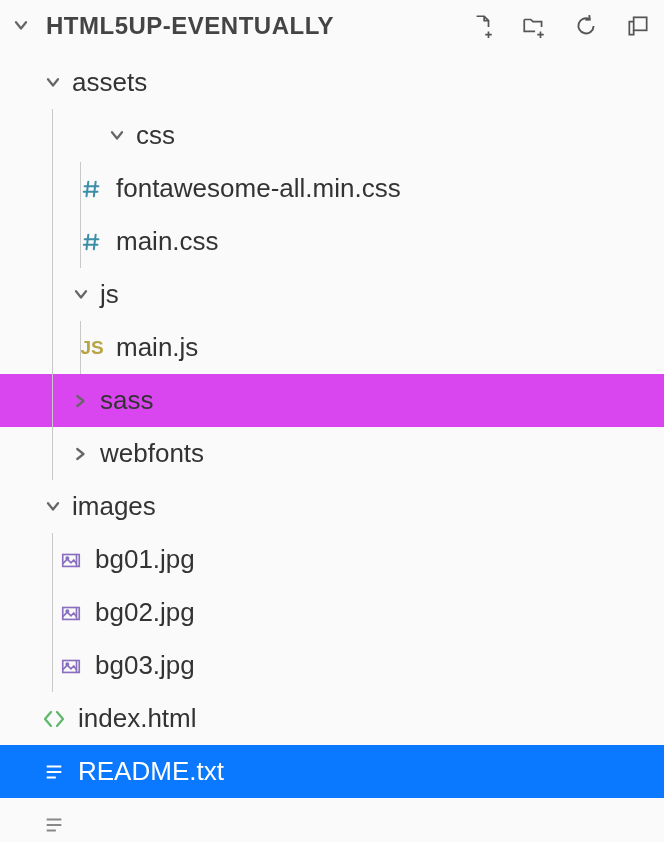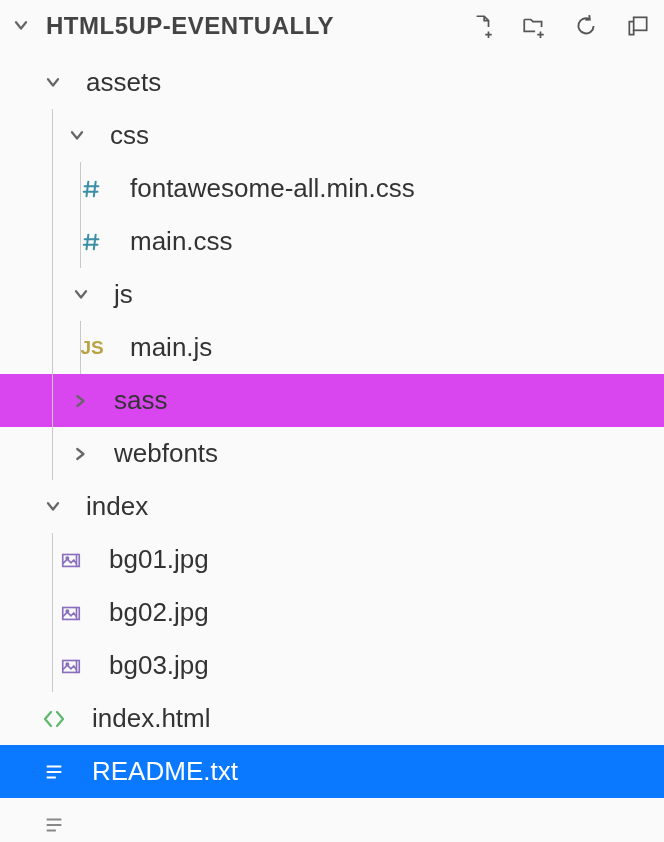--- a/index.html
+++ b/index.html
@@ -46,21 +46,20 @@
   }
   .tree { padding-top: 4px; }
   .row {
     display: flex;
     align-items: center;
     height: 53px;
     font-size: 26px;
     color: #333;
     position: relative;
     cursor: pointer;
-    gap: 14px;
   }
   .row .label { white-space: nowrap; }
   .row.hovered { background: #d946ef; }
   .row.selected { background: #0a78ff; color: #fff; }
   .row.selected .icon-slot svg { filter: brightness(0) invert(1); }
   .guide {
     position: absolute;
     top: 0; bottom: 0;
     width: 1px;
     background: #c8c8c8;
@@ -136,21 +135,21 @@
 
     <div class="row" style="padding-left:40px">
       <span class="chevron-slot">
         <svg width="20" height="20" viewBox="0 0 16 16">
             <path d="M4 5 L8 10 L12 5" fill="none" stroke="currentColor" stroke-width="1.8" stroke-linecap="round" stroke-linejoin="round"></path>
           </svg>
       </span>
       <span class="label">assets</span>
     </div>
 
-    <div class="row" style="padding-left:64px">
+    <div class="row" style="padding-left:104px">
       <div class="guide" style="left:52px"></div>
       <span class="chevron-slot">
         <svg width="20" height="20" viewBox="0 0 16 16">
             <path d="M4 5 L8 10 L12 5" fill="none" stroke="currentColor" stroke-width="1.8" stroke-linecap="round" stroke-linejoin="round"></path>
           </svg>
       </span>
       <span class="label">css</span>
     </div>
 
     <div class="row" style="padding-left:78px">
@@ -211,21 +210,21 @@
       </span>
       <span class="label">webfonts</span>
     </div>
 
     <div class="row" style="padding-left:40px">
       <span class="chevron-slot">
         <svg width="20" height="20" viewBox="0 0 16 16">
             <path d="M4 5 L8 10 L12 5" fill="none" stroke="currentColor" stroke-width="1.8" stroke-linecap="round" stroke-linejoin="round"></path>
           </svg>
       </span>
-      <span class="label">index</span>
+      <span class="label">images</span>
     </div>
 
     <div class="row" style="padding-left:57px">
       <div class="guide" style="left:52px"></div>
       <span class="icon-slot ic-img">
         <svg width="24" height="22" viewBox="0 0 24 24" fill="none" stroke="currentColor" stroke-width="1.8">
             <rect x="3" y="6" width="15" height="13"></rect>
             <path d="M18 6 H21 V19 H18"></path>
             <path d="M3 16 L8 11 L12 15 L15 12 L18 16"></path>
             <circle cx="8" cy="10" r="1.3" fill="currentColor"></circle>

